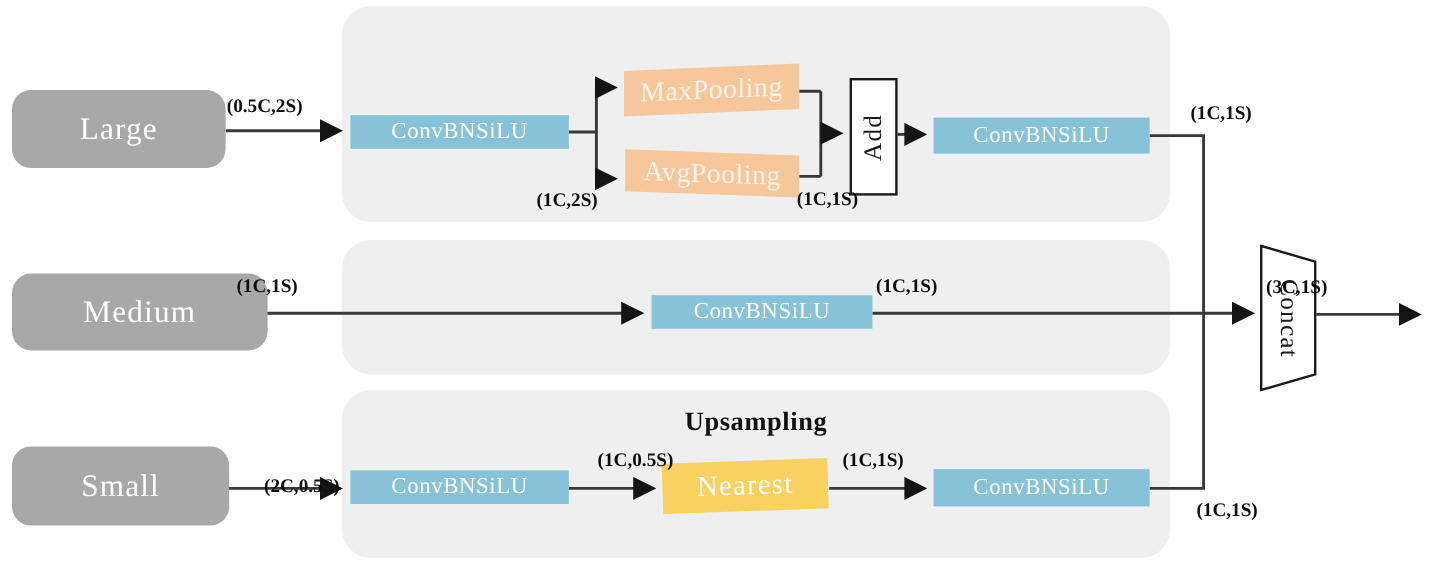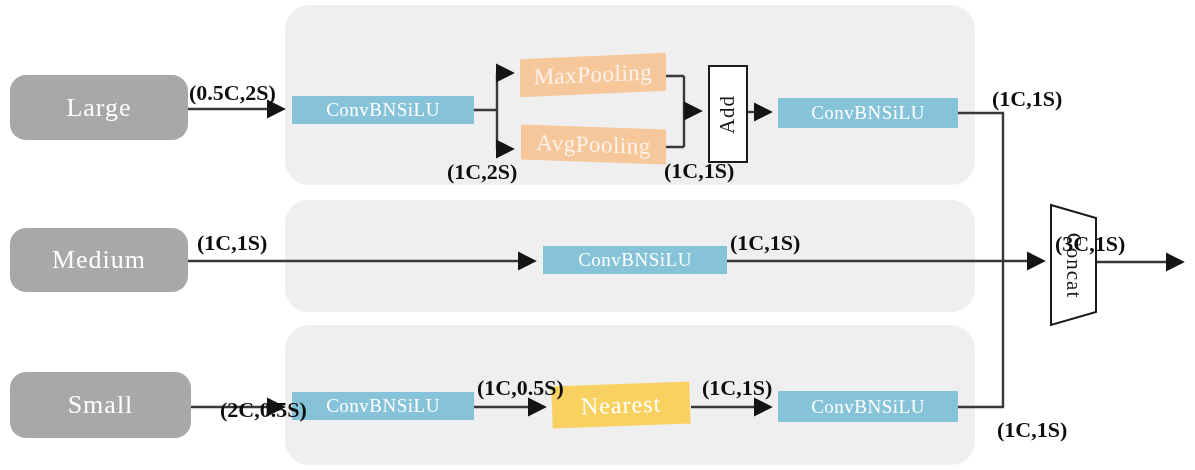--- a/index.html
+++ b/index.html
@@ -84,21 +84,21 @@
   }
   .concat-text span{
     transform:rotate(90deg);
     font-size:21px;
     color:#1a1a1a;
     white-space:nowrap;
     letter-spacing:1px;
   }
   .edge-label{
     position:absolute;
-    font-size:22px;
+    font-size:16px;
     font-weight:bold;
     color:#0d0d0d;
     white-space:nowrap;
     text-align:center;
   }
   svg.wires{position:absolute;left:0;top:0;z-index:2;}
   .layer3{z-index:3;}
   .layer1{z-index:1;}
 </style>
 </head>
@@ -140,23 +140,24 @@
       <path d="M188,407 L282,407" marker-end="url(#arrow)"></path>
 
       <path d="M474,407 L543,407" marker-end="url(#arrow)"></path>
 
       <path d="M691,407 L769,407" marker-end="url(#arrow)"></path>
     </g>
 
     <polygon points="1051,205 1096,218 1096,312 1051,325" fill="#ffffff" stroke="#1a1a1a" stroke-width="2"></polygon>
   </svg>
 
+  <div class="panel-title layer3" style="left:285px;top:338px;width:690px;">Upsampling</div>
 
   <div class="input-block layer3" style="left:10px;top:75px;width:178px;height:65px;">Large</div>
-  <div class="input-block layer3" style="left:10px;top:228px;width:178px;height:64px;">Medium</div>
+  <div class="input-block layer3" style="left:10px;top:228px;width:213px;height:64px;">Medium</div>
   <div class="input-block layer3" style="left:10px;top:372px;width:181px;height:66px;">Small</div>
 
   <div class="conv layer3" style="left:292px;top:96px;width:182px;height:28px;">ConvBNSiLU</div>
   <div class="pool layer3" style="left:520px;top:56px;width:146px;height:38px;transform:skewY(-2.5deg);">MaxPooling</div>
   <div class="pool layer3" style="left:521px;top:127px;width:145px;height:35px;transform:skewY(2deg);">AvgPooling</div>
   <div class="addbox layer3" style="left:708px;top:65px;width:36px;height:94px;">
     <span>Add</span>
   </div>
   <div class="conv layer3" style="left:778px;top:98px;width:180px;height:30px;">ConvBNSiLU</div>
 
@@ -171,17 +172,17 @@
   </div>
 
   <div class="edge-label layer3" style="left:189px;top:80px;">(0.5C,2S)</div>
   <div class="edge-label layer3" style="left:447px;top:159px;">(1C,2S)</div>
   <div class="edge-label layer3" style="left:664px;top:158px;">(1C,1S)</div>
   <div class="edge-label layer3" style="left:992px;top:86px;">(1C,1S)</div>
   <div class="edge-label layer3" style="left:197px;top:230px;">(1C,1S)</div>
   <div class="edge-label layer3" style="left:730px;top:230px;">(1C,1S)</div>
   <div class="edge-label layer3" style="left:1055px;top:231px;">(3C,1S)</div>
   <div class="edge-label layer3" style="left:188px;top:397px;margin-left:32px;">(2C,0.5S)</div>
-  <div class="edge-label layer3" style="left:477px;top:375px;">(1C,0.5S)</div>
+  <div class="edge-label layer3" style="left:498px;top:375px;">(1C,0.5S)</div>
   <div class="edge-label layer3" style="left:702px;top:375px;">(1C,1S)</div>
   <div class="edge-label layer3" style="left:997px;top:417px;">(1C,1S)</div>
 
 </div>
 
 </body></html>

